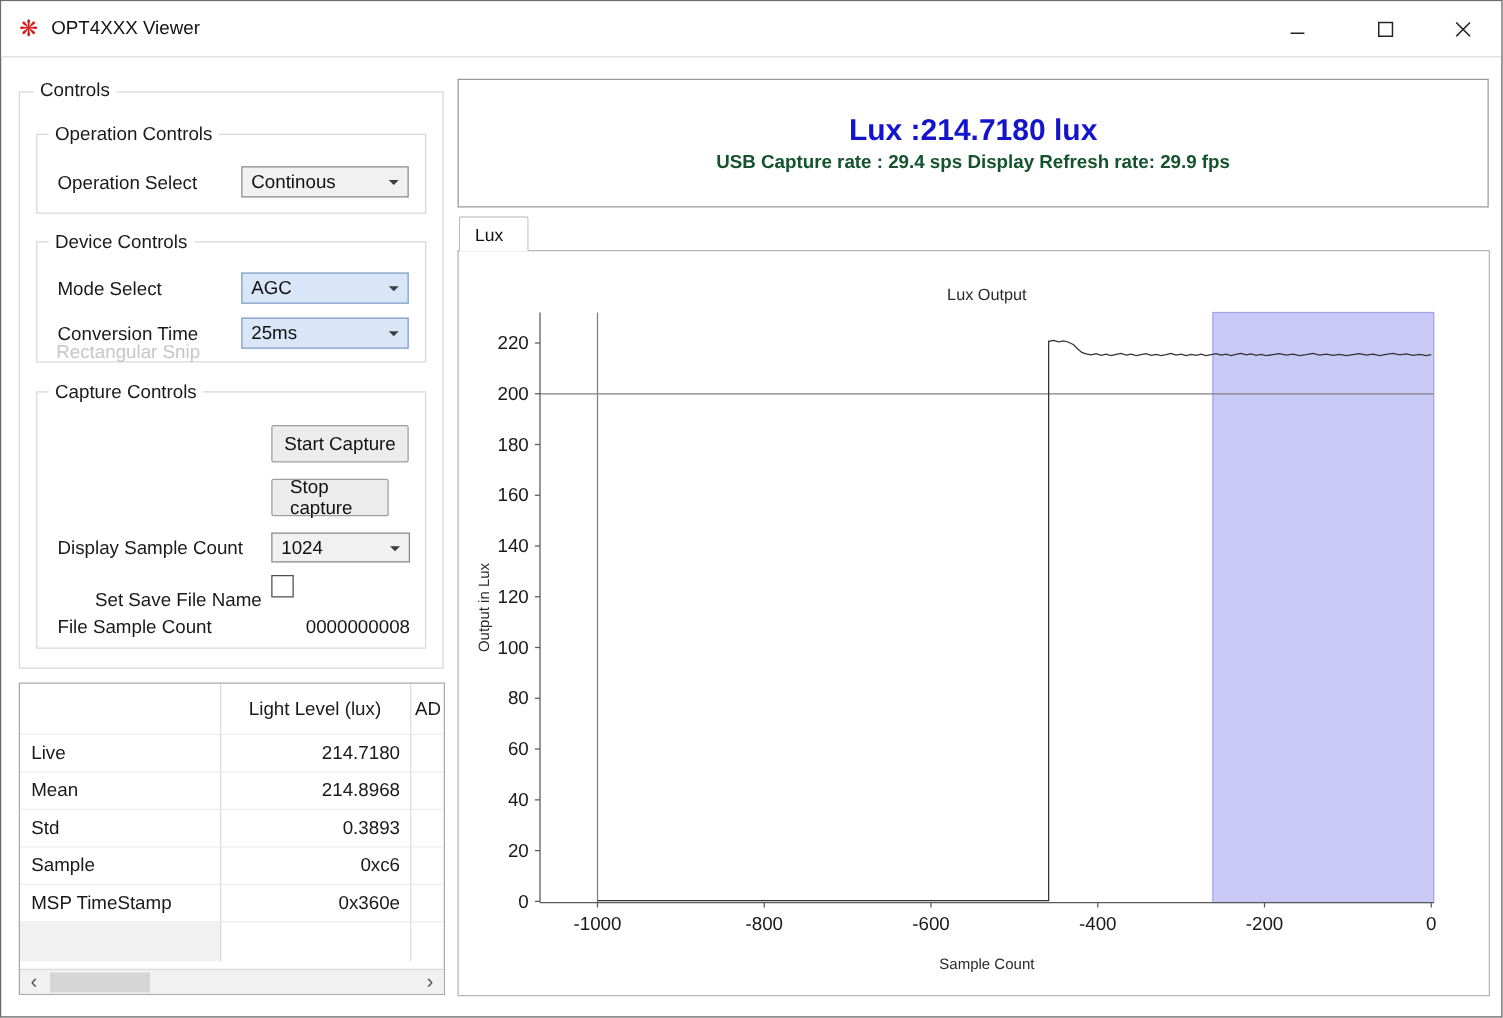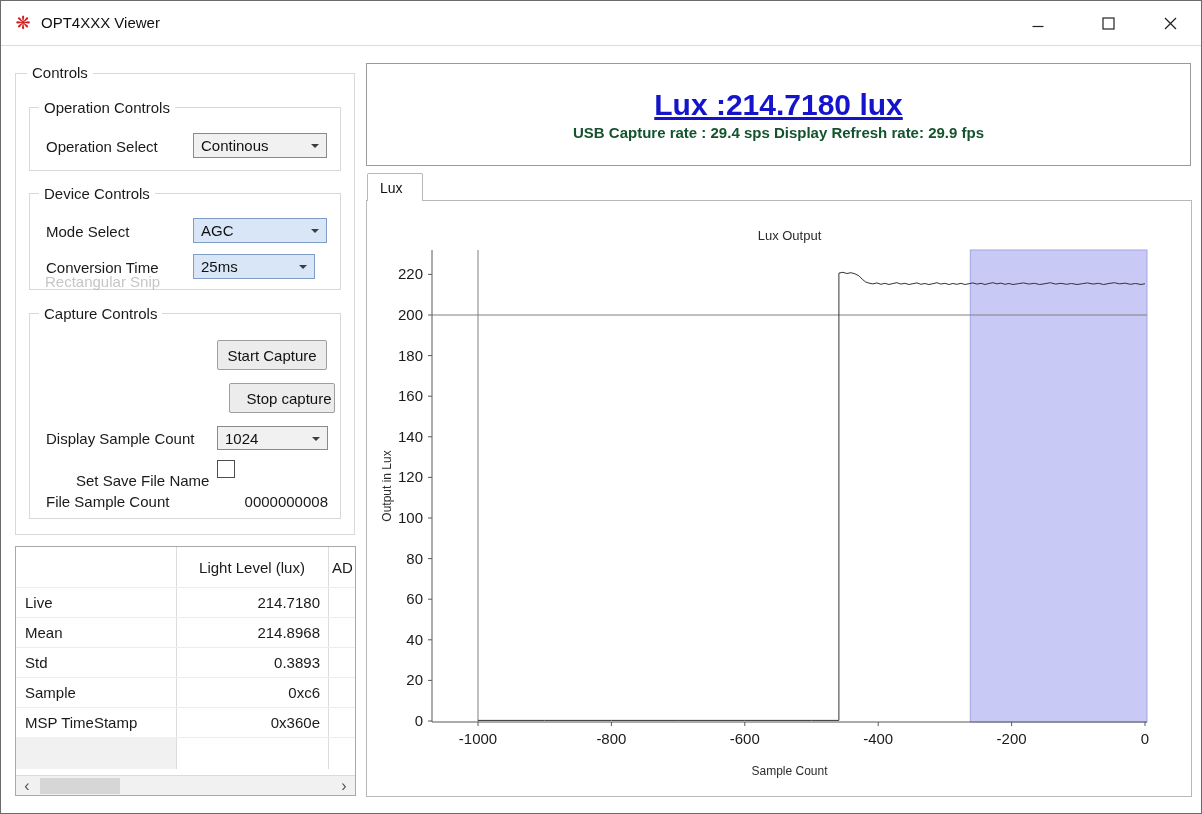--- a/index.html
+++ b/index.html
@@ -48,21 +48,21 @@
   .hscroll { position:absolute; left:0; top:228px; width:100%; height:21px; background:#f1f1f1;
     border-top:1px solid #dadada; }
   .hs-arrow { position:absolute; top:0; width:22px; height:20px; color:#555; font-size:16px;
     display:flex; align-items:center; justify-content:center; cursor:default; }
   .hs-thumb { position:absolute; left:24px; top:2px; width:80px; height:16px; background:#d6d6d6; cursor:default; }
   
   .readout { position:absolute; left:365px; top:62px; width:825px; height:103px; background:#fff;
     border:1px solid #9a9a9a; display:flex; flex-direction:column; align-items:center;
     justify-content:center; gap:2px; text-align:center; }
   .readout-main { font-weight:bold; }
-  .readout-line1 { font-size:30px;text-decoration:underline; }
+  .readout-line1 { font-size:24px; }
   .readout-line2 { font-size:23px; }
   .readout-sub { font-size:15px; font-weight:bold; }
   
   .chart-tab { position:absolute; left:366px; top:172px; width:56px; height:28px; background:#fff;
     border:1px solid #b8b8b8; border-bottom:none; border-radius:2px 2px 0 0; z-index:3;
     font-size:14px; color:#111; display:flex; align-items:center; padding-left:12px; cursor:default; }
   .chart-panel { position:absolute; left:365px; top:199px; width:826px; height:597px;
     background:#fff; border:1px solid #b8b8b8; }
   .chart-panel svg { position:absolute; left:2px; top:2px; }
   svg text { font-family:"Liberation Sans","DejaVu Sans",sans-serif; }
@@ -106,29 +106,29 @@
 
   <div class="groupbox" style="left:28px; top:192px; width:312px; height:97px;"></div>
   <span class="gb-label" style="left:38px; top:184px;">Device Controls</span>
   <span class="artifact" style="left:44px; top:272px;">Rectangular Snip</span>
   <span class="lbl" style="left:45px; top:222px;">Mode Select</span>
   <div class="combo blue" style="left:192px; top:217px; width:134px;">
     <span>AGC</span>
     <span class="arrow"></span>
   </div>
   <span class="lbl" style="left:45px; top:258px;">Conversion Time</span>
-  <div class="combo blue" style="left:192px; top:253px; width:122px;">
+  <div class="combo blue" style="left:192px; top:253px; width:134px;">
     <span>25ms</span>
     <span class="arrow"></span>
   </div>
 
   <div class="groupbox" style="left:28px; top:312px; width:312px; height:206px;"></div>
   <span class="gb-label" style="left:38px; top:304px;">Capture Controls</span>
   <div class="btn" style="left:216px; top:339px; width:110px; height:30px;">Start Capture</div>
-  <div class="btn" style="left:228px; top:382px; width:106px; height:30px;padding-left:14px;">Stop capture</div>
+  <div class="btn" style="left:216px; top:382px; width:94px; height:30px;padding-left:14px;">Stop capture</div>
   <span class="lbl" style="left:45px; top:429px;">Display Sample Count</span>
   <div class="combo" style="left:216px; top:425px; width:111px; height:24px;">
     <span>1024</span>
     <span class="arrow"></span>
   </div>
   <span class="lbl" style="left:45px; top:471px;margin-left:30px;">Set Save File Name</span>
   <div class="checkbox" style="left:216px; top:459px;"></div>
   <span class="lbl" style="left:45px; top:492px;">File Sample Count</span>
   <span class="static-val" style="left:216px; top:492px; width:111px;">0000000008</span>
 

